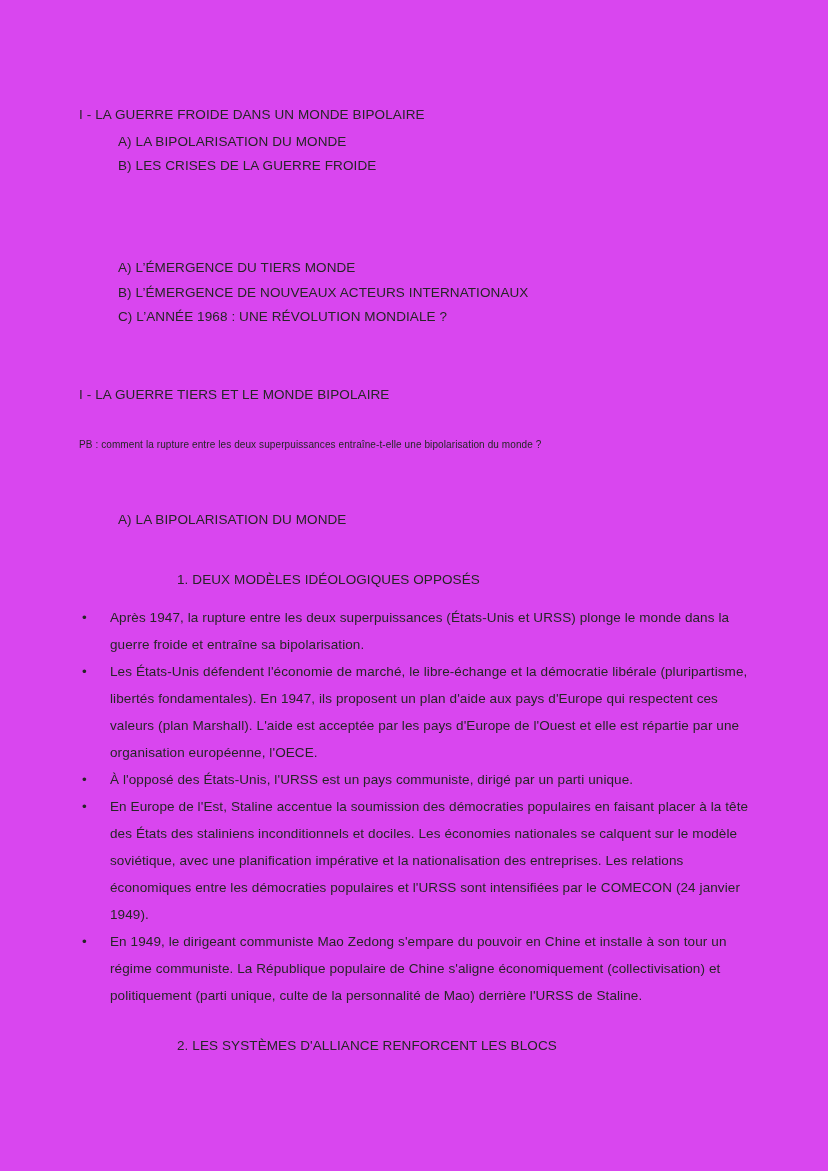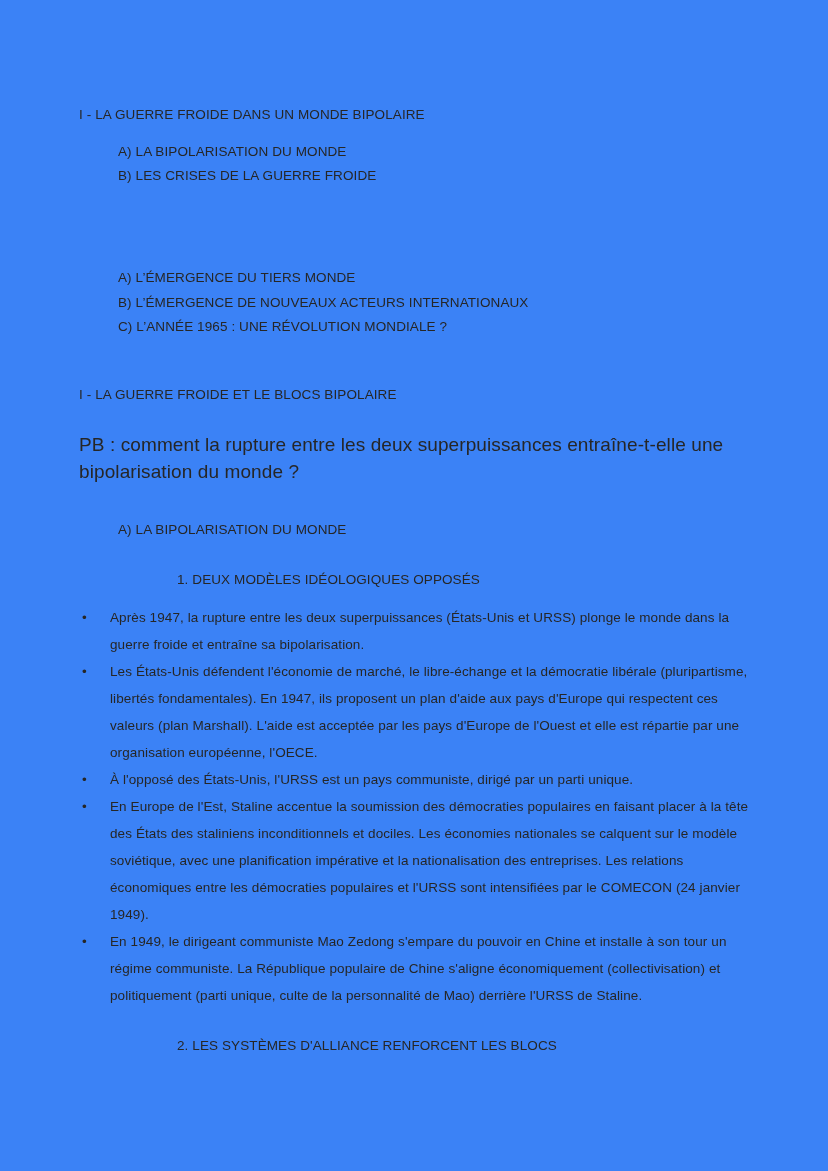--- a/index.html
+++ b/index.html
@@ -13,44 +13,44 @@
     height: 1171px;
     position: relative;
     font-family: "Liberation Sans", sans-serif;
     color: #262626;
     -webkit-font-smoothing: antialiased;
   }
 
   .page {
     position: absolute;
     inset: 0;
-    background: #3b82f6;
+    background: #d946ef;
     overflow: hidden;
   }
 
   
   .line {
     position: absolute;
     font-size: 13.5px;
     line-height: 27px;
     letter-spacing: 0.1px;
     white-space: nowrap;
   }
 
   
   .heading-l1 { left: 79px; }
-  .heading-l2 { left: 118px; margin-top: 10px; }
+  .heading-l2 { left: 118px; }
   .heading-l3 { left: 177px; }
 
   
   .para {
     position: absolute;
     left: 79px;
     width: 672px;
-    font-size: 19px;
+    font-size: 10px;
     line-height: 27px;
     letter-spacing: 0.1px;
     text-align: left;
   }
 
   
   .bullets {
     position: absolute;
     left: 79px;
     top: 604px;
@@ -88,23 +88,23 @@
 
   <div class="line heading-l2" style="top:128px;">A) LA BIPOLARISATION DU MONDE</div>
 
   <div class="line heading-l2" style="top:152px;">B) LES CRISES DE LA GUERRE FROIDE</div>
 
 
   <div class="line heading-l2" style="top:279px;">B) L’ÉMERGENCE DE NOUVEAUX ACTEURS INTERNATIONAUX</div>
 
   <div class="line heading-l2" style="top:254px;">A) L’ÉMERGENCE DU TIERS MONDE</div>
 
-  <div class="line heading-l2" style="top:303px;">C) L’ANNÉE 1965 : UNE RÉVOLUTION MONDIALE ?</div>
+  <div class="line heading-l2" style="top:303px;">C) L’ANNÉE 1968 : UNE RÉVOLUTION MONDIALE ?</div>
 
-  <div class="line heading-l1" style="top:381px;">I - LA GUERRE FROIDE ET LE BLOCS BIPOLAIRE</div>
+  <div class="line heading-l1" style="top:381px;">I - LA GUERRE TIERS ET LE MONDE BIPOLAIRE</div>
 
   <div class="para" style="top:431px;">PB : comment la rupture entre les deux superpuissances entraîne-t-elle une bipolarisation du monde ?</div>
 
   <div class="line heading-l2" style="top:506px;">A) LA BIPOLARISATION DU MONDE</div>
 
   <div class="line heading-l3" style="top:566px;">1. DEUX MODÈLES IDÉOLOGIQUES OPPOSÉS</div>
 
   <ul class="bullets">
     <li class="bullet-item">
       <span class="bullet-marker">•</span>

